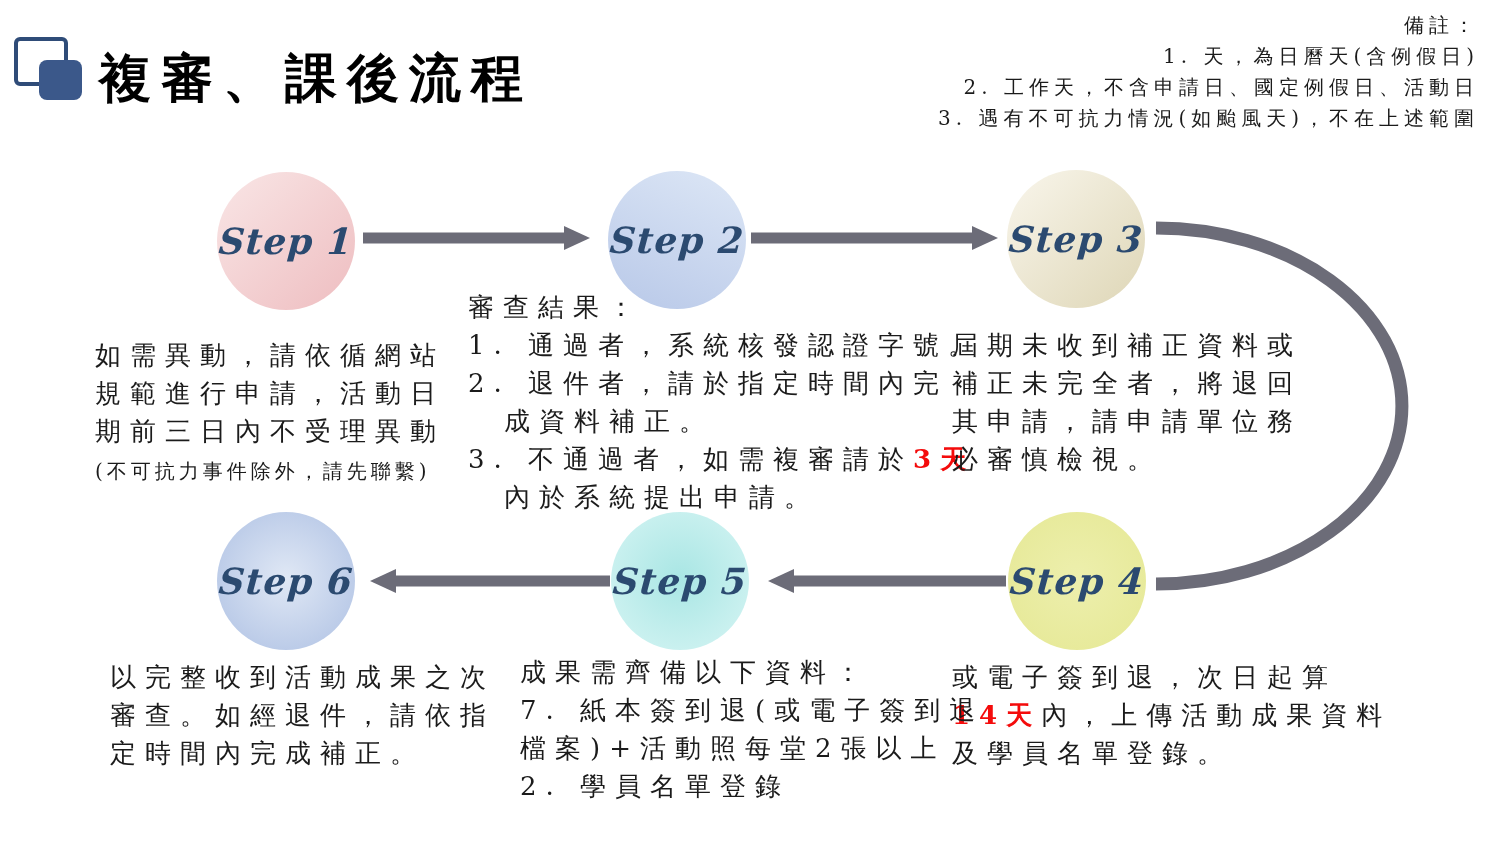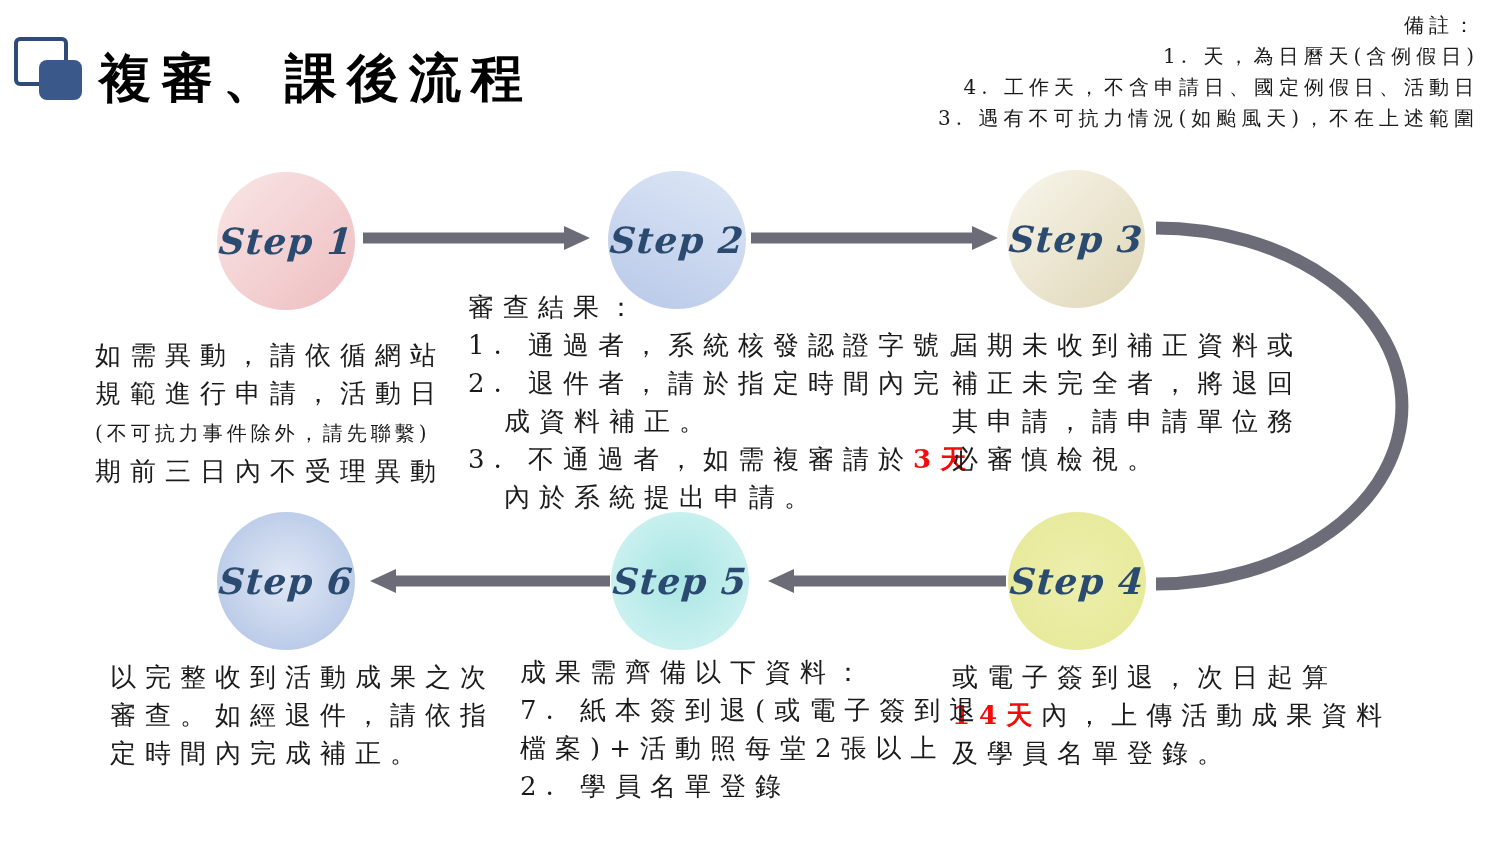--- a/index.html
+++ b/index.html
@@ -69,21 +69,21 @@
 
   <div class="logo">
     <div class="pink"></div>
     <div class="navy"></div>
   </div>
   <h1 class="title">複審、課後流程</h1>
 
   <div class="notes">
     <div class="note-line">備註：</div>
     <div class="note-line">1. 天，為日曆天(含例假日)</div>
-    <div class="note-line">4. 工作天，不含申請日、國定例假日、活動日</div>
+    <div class="note-line">2. 工作天，不含申請日、國定例假日、活動日</div>
     <div class="note-line">3. 遇有不可抗力情況(如颱風天)，不在上述範圍</div>
   </div>
 
   <div class="circle c1" style="background: linear-gradient(135deg, rgb(249, 230, 230), rgb(238, 189, 192));">
     <span class="step-label">Step 1</span>
   </div>
   <div class="circle c2" style="background: linear-gradient(205deg, rgb(221, 231, 246), rgb(184, 200, 232));">
     <span class="step-label">Step 2</span>
   </div>
   <div class="circle c3" style="background: linear-gradient(135deg, rgb(249, 246, 236), rgb(222, 214, 182));">
@@ -95,22 +95,22 @@
   <div class="circle c5" style="background: radial-gradient(circle at 50% 48%, rgb(169, 230, 228) 0%, rgb(215, 245, 244) 100%);">
     <span class="step-label">Step 5</span>
   </div>
   <div class="circle c6" style="background: radial-gradient(circle at 50% 48%, rgb(224, 232, 245) 0%, rgb(173, 192, 227) 100%);">
     <span class="step-label">Step 6</span>
   </div>
 
   <div class="desc" id="t1">
       <div class="tline"><span>如需異動，請依循網站</span></div>
       <div class="tline"><span>規範進行申請，活動日</span></div>
+      <div class="tline"><span>期前三日內不受理異動</span></div>
       <div class="tline"><span class="small">(不可抗力事件除外，請先聯繫)</span></div>
-      <div class="tline"><span>期前三日內不受理異動</span></div>
     </div>
   <div class="desc" id="t2">
       <div class="tline"><span>審查結果：</span></div>
       <div class="tline"><span>1. 通過者，系統核發認證字號。</span></div>
       <div class="tline"><span>2. 退件者，請於指定時間內完</span></div>
       <div class="tline indent"><span>成資料補正。</span></div>
       <div class="tline"><span>3. 不通過者，如需複審請於</span><span class="red">3天</span></div>
       <div class="tline indent"><span>內於系統提出申請。</span></div>
     </div>
   <div class="desc" id="t3">

